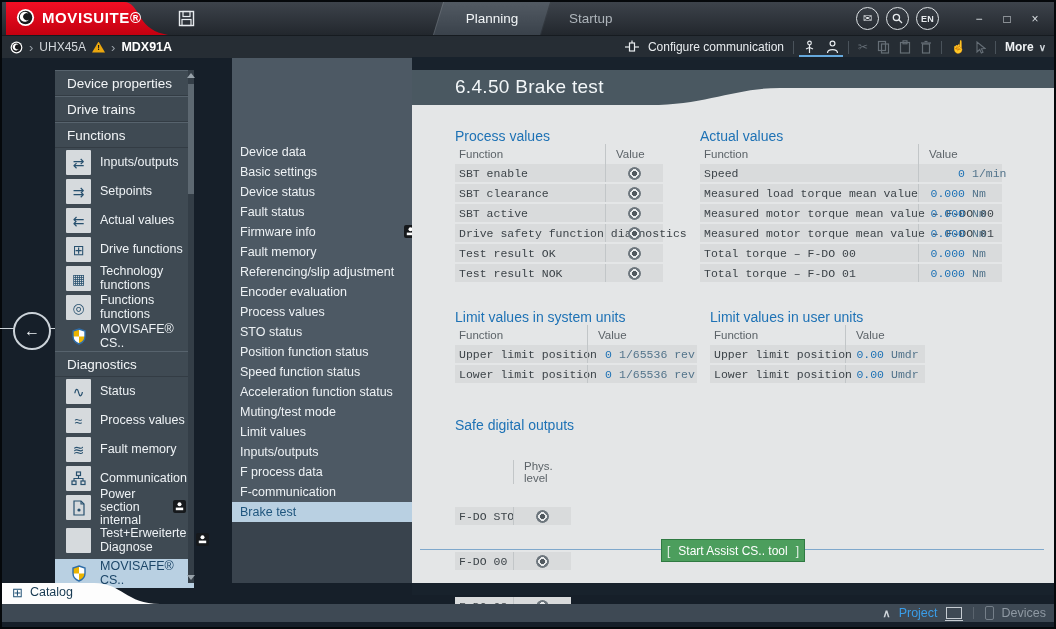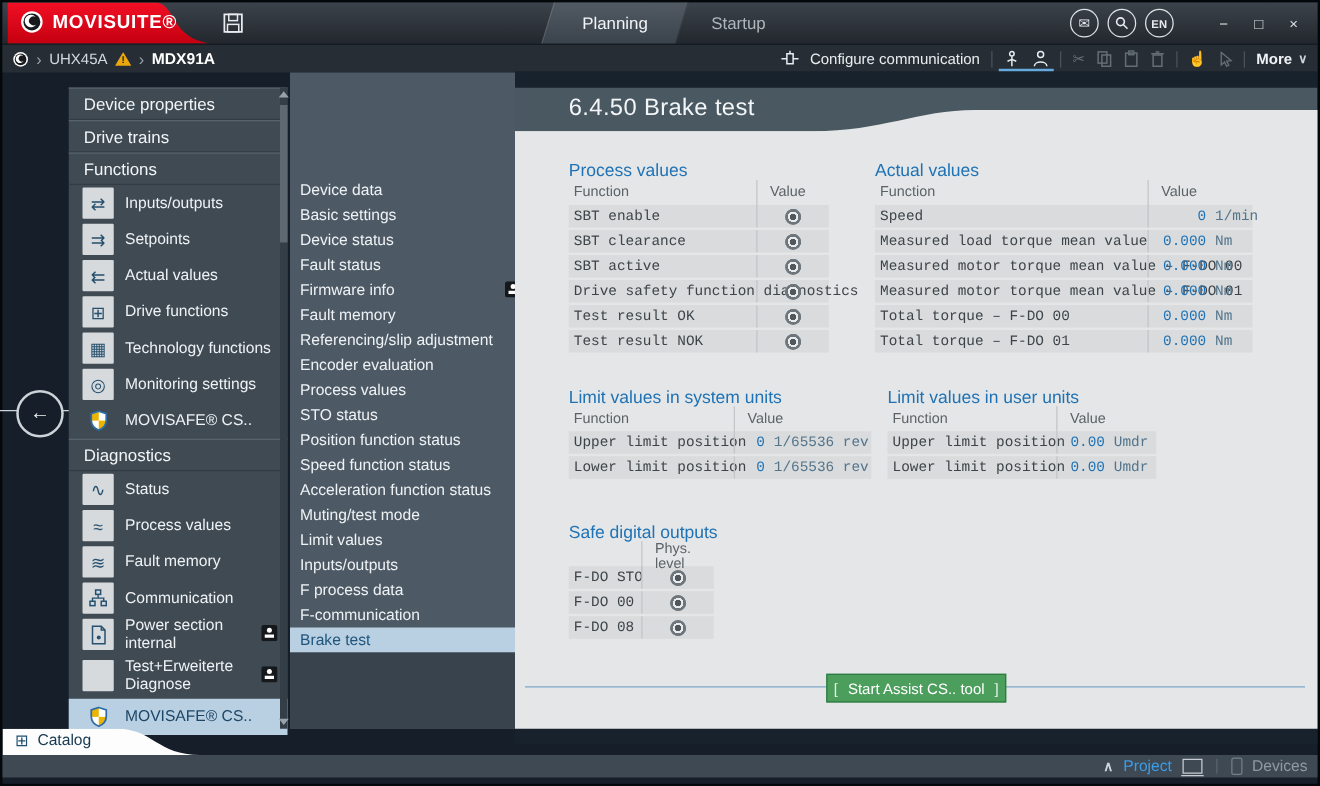--- a/index.html
+++ b/index.html
@@ -43,21 +43,21 @@
   .active-pair{position:relative;display:flex;gap:10px;align-items:center;padding-bottom:0;}
   .active-pair::after{content:"";position:absolute;left:-4px;right:-4px;bottom:-4px;height:3px;background:#66a9dd;}
   .more{display:flex;align-items:center;gap:5px;color:#f0f3f5;font-size:12px;font-weight:bold;}
   .more .chev{font-size:10px;color:#cfd5da;}
   
   .rail-line{position:absolute;height:1px;background:#ccd3d9;z-index:3;}
   .collapse-btn{position:absolute;left:13px;top:312px;width:34px;height:34px;border:2px solid #ccd3d9;
      border-radius:50%;background:#161f29;z-index:4;display:flex;align-items:center;justify-content:center;
      color:#eef2f5;font-size:16px;}
   
-  .sidebar{position:absolute;left:55px;top:70px;width:175px;height:513px;background:#3f4a53;}
+  .sidebar{position:absolute;left:55px;top:70px;width:139px;height:513px;background:#3f4a53;}
   .sb-scroll{position:absolute;right:0;top:0;bottom:0;width:6px;background:#343e47;}
   .sb-thumb{position:absolute;right:0;top:14px;width:6px;height:110px;background:#5d6871;}
   .sb-arrow{position:absolute;right:-1px;width:0;height:0;border-left:4px solid transparent;border-right:4px solid transparent;}
   .sb-arrow.up{top:3px;border-bottom:5px solid #98a2aa;}
   .sb-arrow.down{bottom:3px;border-top:5px solid #98a2aa;}
   .sb-head{height:24px;display:flex;align-items:center;padding-left:12px;color:#f2f5f7;
            font-size:13.5px;border-top:1px solid #57636d;border-bottom:1px solid #333c44;}
   .sb-item{height:29px;display:flex;align-items:center;gap:9px;padding-left:11px;color:#eef2f5;font-size:12.5px;}
   .sb-item.tall{height:37px;}
   .sb-item.sel{background:#b9d0e2;color:#1c4668;}
@@ -89,21 +89,21 @@
   .val{border-left:1px solid #c2c6c8;height:100%;display:flex;align-items:center;padding-left:10px;}
   .num{color:#1e72b5;text-align:right;flex:none;}
   .unit{margin-left:7px;color:#53748b;}
   .led{width:13px;height:13px;border-radius:50%;flex:none;
        background:radial-gradient(circle,#50585e 0 2.5px,#e8eaeb 2.5px 4.2px,#6d767d 4.2px 6.5px,transparent 6.5px);}
   .ledcell{justify-content:center;padding-left:0;}
   .cols-pv{grid-template-columns:150px 58px;}
   .cols-av{grid-template-columns:218px 84px;}
   .cols-ls{grid-template-columns:132px 110px;}
   .cols-lu{grid-template-columns:135px 80px;}
-  .cols-so{grid-template-columns:58px 58px;}
+  .cols-so{grid-template-columns:58px 58px;margin-top:27px;}
   .blue-rule{position:absolute;left:8px;right:10px;top:492px;height:1px;background:#7fa8cc;}
   .start-btn{position:absolute;left:249px;top:482px;width:142px;height:21px;background:#4c9e5d;
      border:1px solid #2f7a42;color:#fff;font-size:12px;display:flex;align-items:center;justify-content:center;z-index:2;}
   .start-btn::before{content:"[";position:absolute;left:5px;color:#e7f2ea;font-size:12px;}
   .start-btn::after{content:"]";position:absolute;right:5px;color:#e7f2ea;font-size:12px;}
   
   .statusbar{position:absolute;left:2px;right:2px;top:604px;height:18px;background:#3e4954;}
   .catalog-tab{position:absolute;left:2px;top:583px;width:172px;height:21px;}
   .catalog-inner{position:absolute;left:12px;top:585px;display:flex;align-items:center;gap:7px;z-index:2;}
   .catalog-ic{color:#1e4f73;font-size:13px;line-height:1;}
@@ -271,21 +271,21 @@
     <div class="sb-item">
       <span class="si">⊞</span>
       <span class="sb-label">Drive functions</span>
     </div>
     <div class="sb-item">
       <span class="si">▦</span>
       <span class="sb-label">Technology functions</span>
     </div>
     <div class="sb-item">
       <span class="si">◎</span>
-      <span class="sb-label">Monitoring settings</span>
+      <span class="sb-label">Functions functions</span>
     </div>
     <div class="sb-item">
       <span class="si clear">
         <svg width="16" height="17" viewBox="0 0 16 17">
           <defs>
               <clipPath id="shc1">
                 <path d="M8 1 L14 3 V8.2 C14 12.5 11 14.8 8 16 C5 14.8 2 12.5 2 8.2 V3 Z"></path>
               </clipPath>
             </defs>
           <g clip-path="url(#shc1)">

